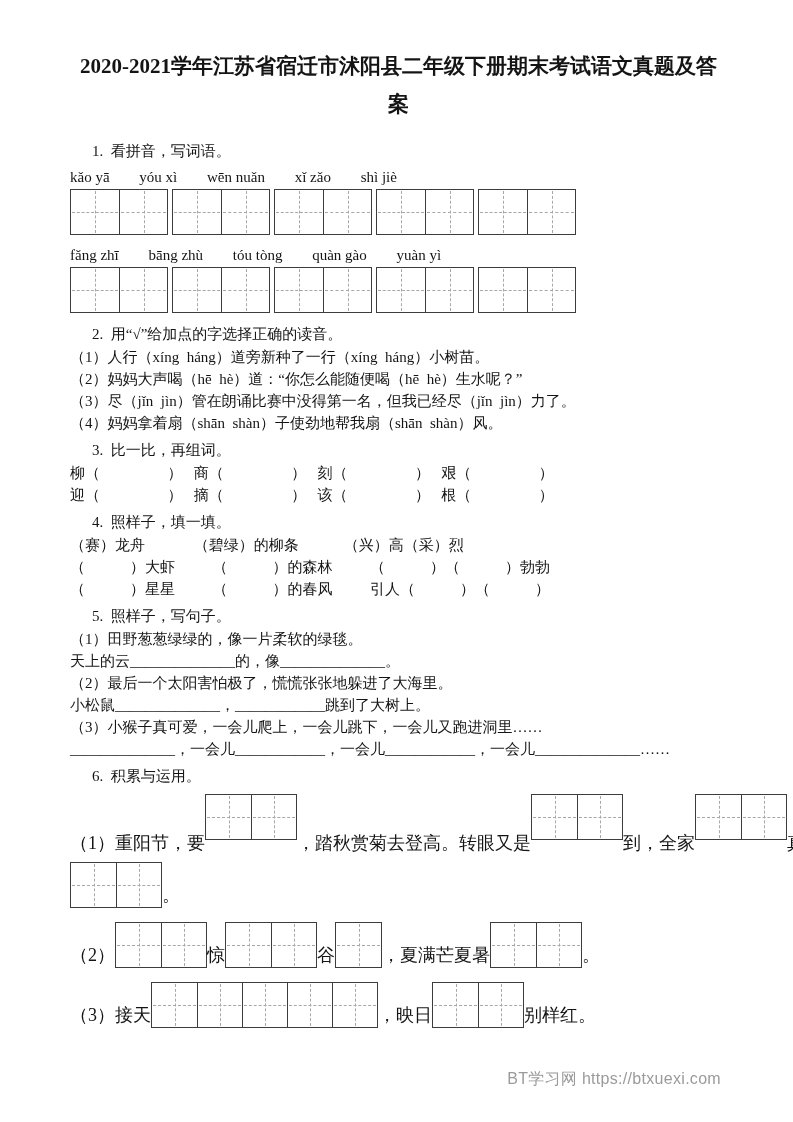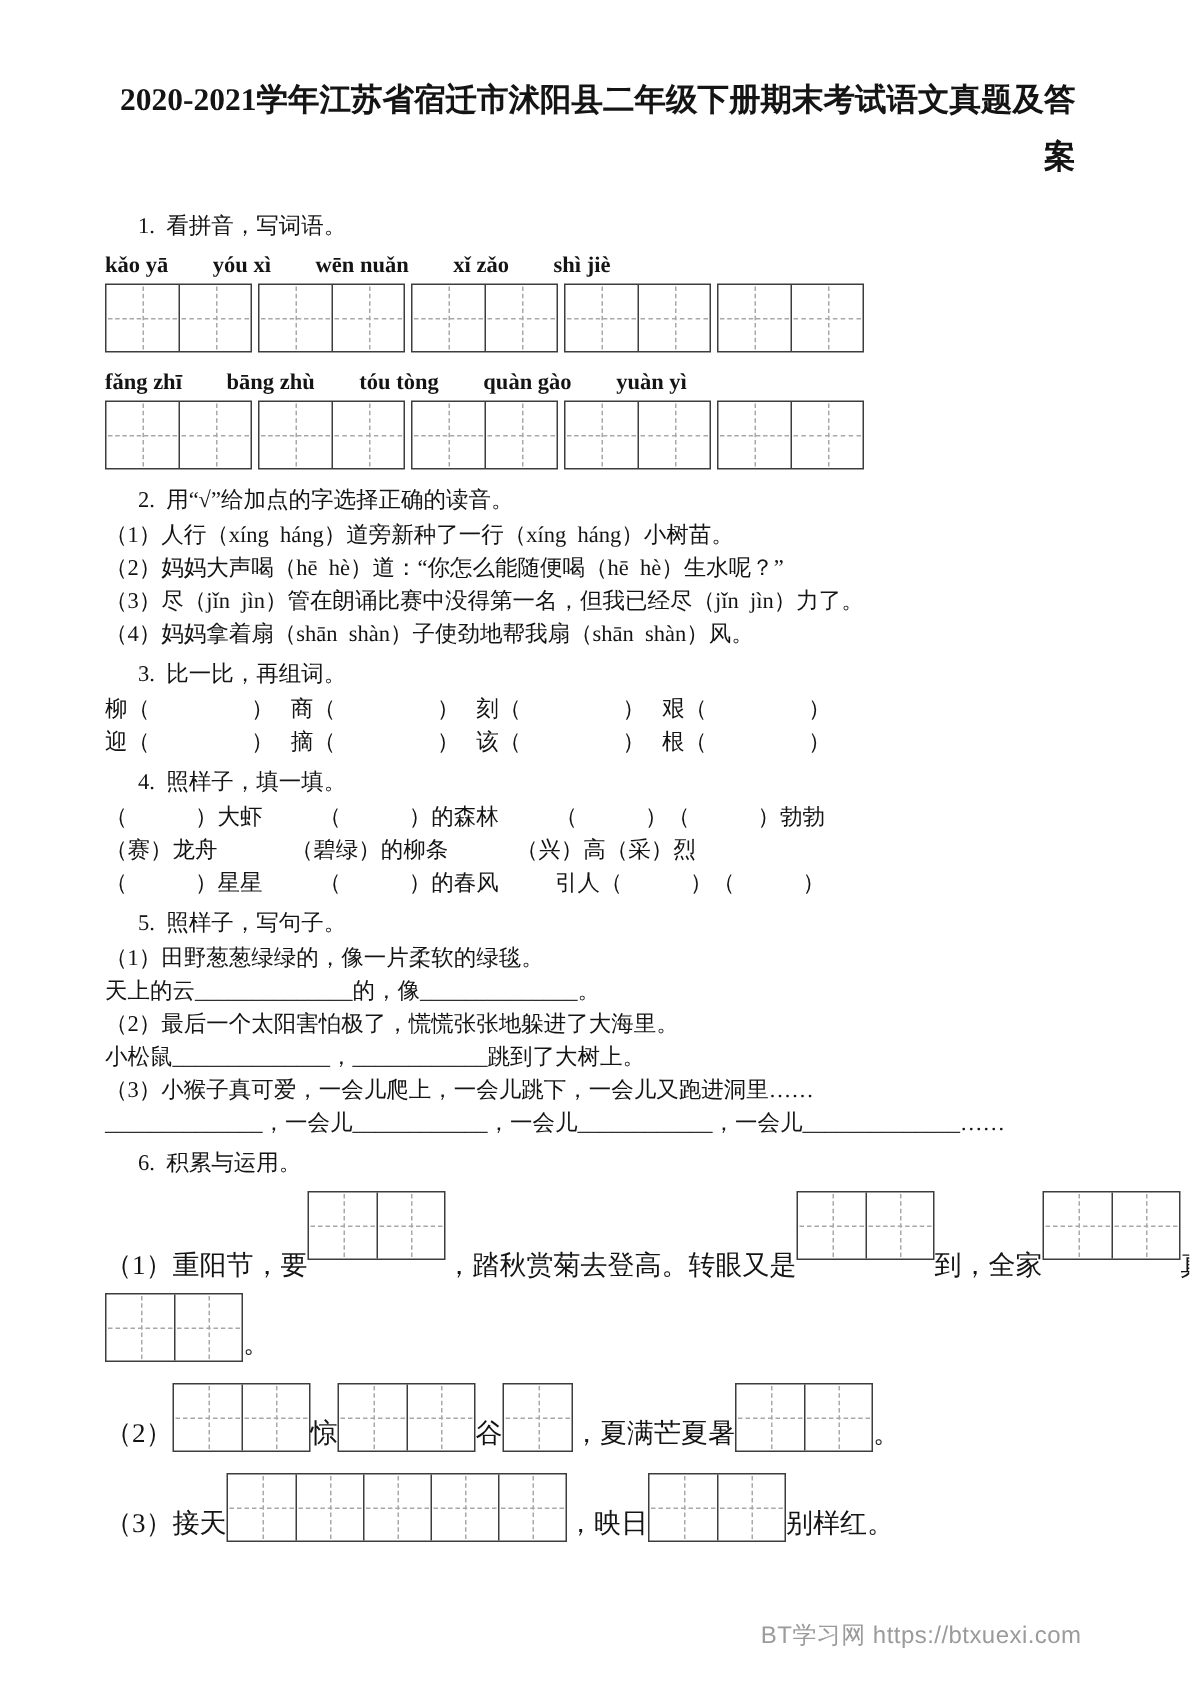--- a/index.html
+++ b/index.html
@@ -4,46 +4,46 @@
 <style>
   * { box-sizing: border-box; }
   html, body { margin: 0; padding: 0; background: #ffffff; }
   .page {
     width: 793px; height: 1122px; position: relative; overflow: hidden;
     background: #ffffff; padding: 44px 66px 0 70px;
     font-family: "Liberation Serif", "DejaVu Serif", serif;
     font-size: 15px; color: #141414;
   }
   .doc-title {
-    font-size: 21px; font-weight: bold; text-align: right;
+    font-size: 21px; font-weight: bold; text-align: center;
     margin: 4px 10px 16px; line-height: 1.8;
   }
   .qheader { line-height: 23px; margin-top: 5px; white-space: pre; margin-left: 22px; }
   .qline   { line-height: 22px; white-space: pre; }
   .pinyin-row { line-height: 20px; margin: 4px 0 2px; }
-  .pinyin-word { display: inline-block; margin-right: 26px; font-weight: bold; }
+  .pinyin-word { display: inline-block; margin-right: 26px; }
   .grid-row { display: flex; gap: 4px; margin: 2px 0 10px; }
   .tzg-group { display: inline-flex; border: 1px solid #3d3d3d; background: #fff; flex: none; }
   .tzg-cell { width: 48px; height: 44px; position: relative; border-left: 1px solid #3d3d3d; }
   .tzg-cell:first-child { border-left: none; }
   .tzg-cell::before {
     content: ""; position: absolute; left: 1px; right: 1px; top: 50%;
     border-top: 1px dashed #a8a8a8;
   }
   .tzg-cell::after {
     content: ""; position: absolute; top: 1px; bottom: 1px; left: 50%;
     border-left: 1px dashed #a8a8a8;
   }
   .seg-line { display: flex; align-items: flex-end; margin-top: 6px; font-size: 18px; }
   .seg-line .tzg-cell { width: 45px; height: 44px; }
   .seg-line .seg-text { white-space: pre; line-height: 20px; margin-bottom: 3px; }
   .seg-line.raised .tzg-group { margin-bottom: 16px; }
   .q6-gap { margin-top: 14px; }
   .footer {
-    position: absolute; right: 72px; bottom: 21px;
+    position: absolute; right: 72px; bottom: 32px;
     font-family: "Liberation Sans", "DejaVu Sans", sans-serif;
     font-size: 16px; color: #9b9b9b; letter-spacing: 0.3px;
   }
 </style>
 </head>
 <body>
 
 <div class="page">
 
   <div class="doc-title">2020-2021学年江苏省宿迁市沭阳县二年级下册期末考试语文真题及答案</div>
@@ -119,22 +119,22 @@
   </section>
 
   <section>
     <div class="qheader">3.  比一比，再组词。</div>
     <div class="qline">柳（                  ）   商（                  ）   刻（                  ）   艰（                  ）</div>
     <div class="qline">迎（                  ）   摘（                  ）   该（                  ）   根（                  ）</div>
   </section>
 
   <section>
     <div class="qheader">4.  照样子，填一填。</div>
+    <div class="qline">（赛）龙舟             （碧绿）的柳条            （兴）高（采）烈</div>
     <div class="qline">（            ）大虾          （            ）的森林          （            ）（            ）勃勃</div>
-    <div class="qline">（赛）龙舟             （碧绿）的柳条            （兴）高（采）烈</div>
     <div class="qline">（            ）星星          （            ）的春风          引人（            ）（            ）</div>
   </section>
 
   <section>
     <div class="qheader">5.  照样子，写句子。</div>
     <div class="qline">（1）田野葱葱绿绿的，像一片柔软的绿毯。</div>
     <div class="qline">天上的云______________的，像______________。</div>
     <div class="qline">（2）最后一个太阳害怕极了，慌慌张张地躲进了大海里。</div>
     <div class="qline">小松鼠______________，____________跳到了大树上。</div>
     <div class="qline">（3）小猴子真可爱，一会儿爬上，一会儿跳下，一会儿又跑进洞里……</div>

